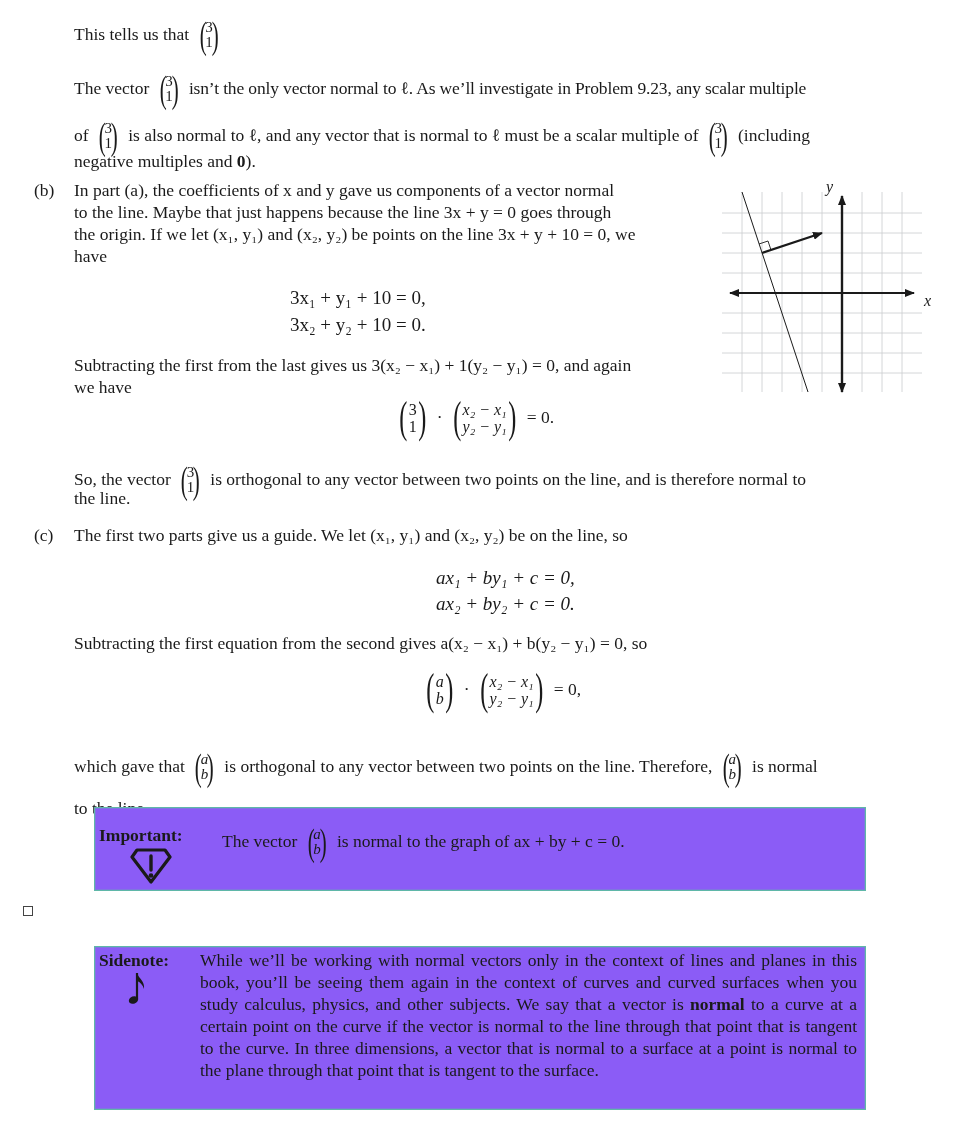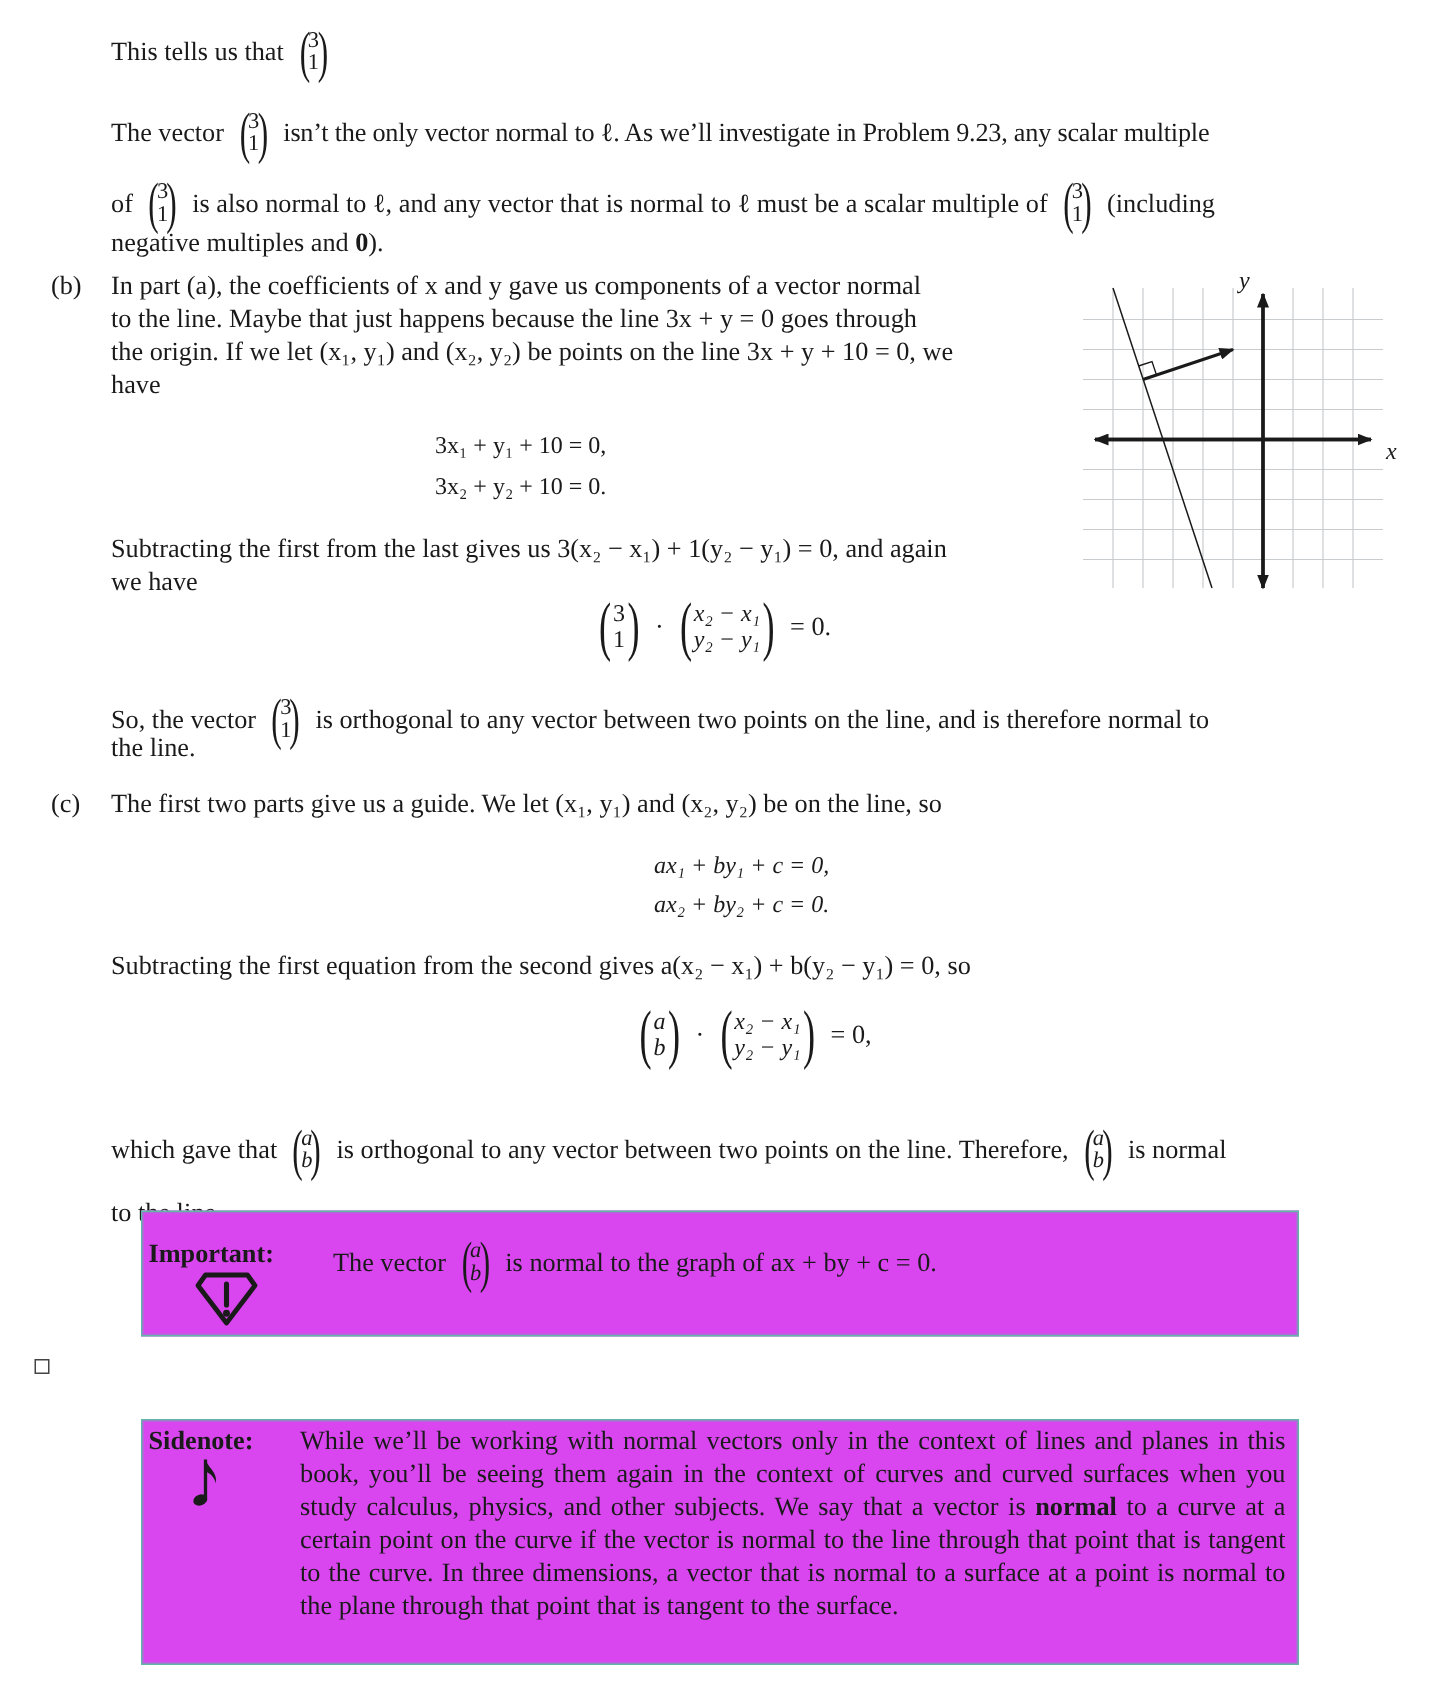--- a/index.html
+++ b/index.html
@@ -12,23 +12,23 @@
   .line { position: absolute; white-space: nowrap; line-height: 20px; }
   i, .it { font-style: italic; }
   .vec {
     display: inline-flex; align-items: center; vertical-align: middle;
     margin: 0 3px; position: relative; top: -1px;
   }
   .paren { font-size: 38px; line-height: 36px; transform: scaleX(0.55); display: inline-block; font-weight: 300; }
   .vcol { display: inline-flex; flex-direction: column; align-items: center; font-size: 15px; line-height: 15px; margin: 0 -4px; }
   .vcol.wide { font-size: 16px; line-height: 17px; margin: 0 -2px; }
   .label { position: absolute; }
-  .eq { position: absolute; white-space: nowrap; font-size: 16px; line-height: 23px; font-family: Liberation Serif, serif; }
+  .eq { position: absolute; white-space: nowrap; font-size: 19px; line-height: 23px; font-family: Liberation Serif, serif; }
   .box {
-    position: absolute; background: #d946ef;
+    position: absolute; background: #8b5cf6;
     border: 1px solid #5fb7a8; box-shadow: inset 0 0 0 1px rgba(95,183,168,0.3);
   }
   .box-label { position: absolute; font-weight: bold; }
   .sidenote-text { position: absolute; text-align: justify; line-height: 22px; }
   .checkbox { position: absolute; width: 8px; height: 8px; border: 1px solid #444; background: #fff; }
   svg { position: absolute; }
 </style>
 </head>
 <body>
 

